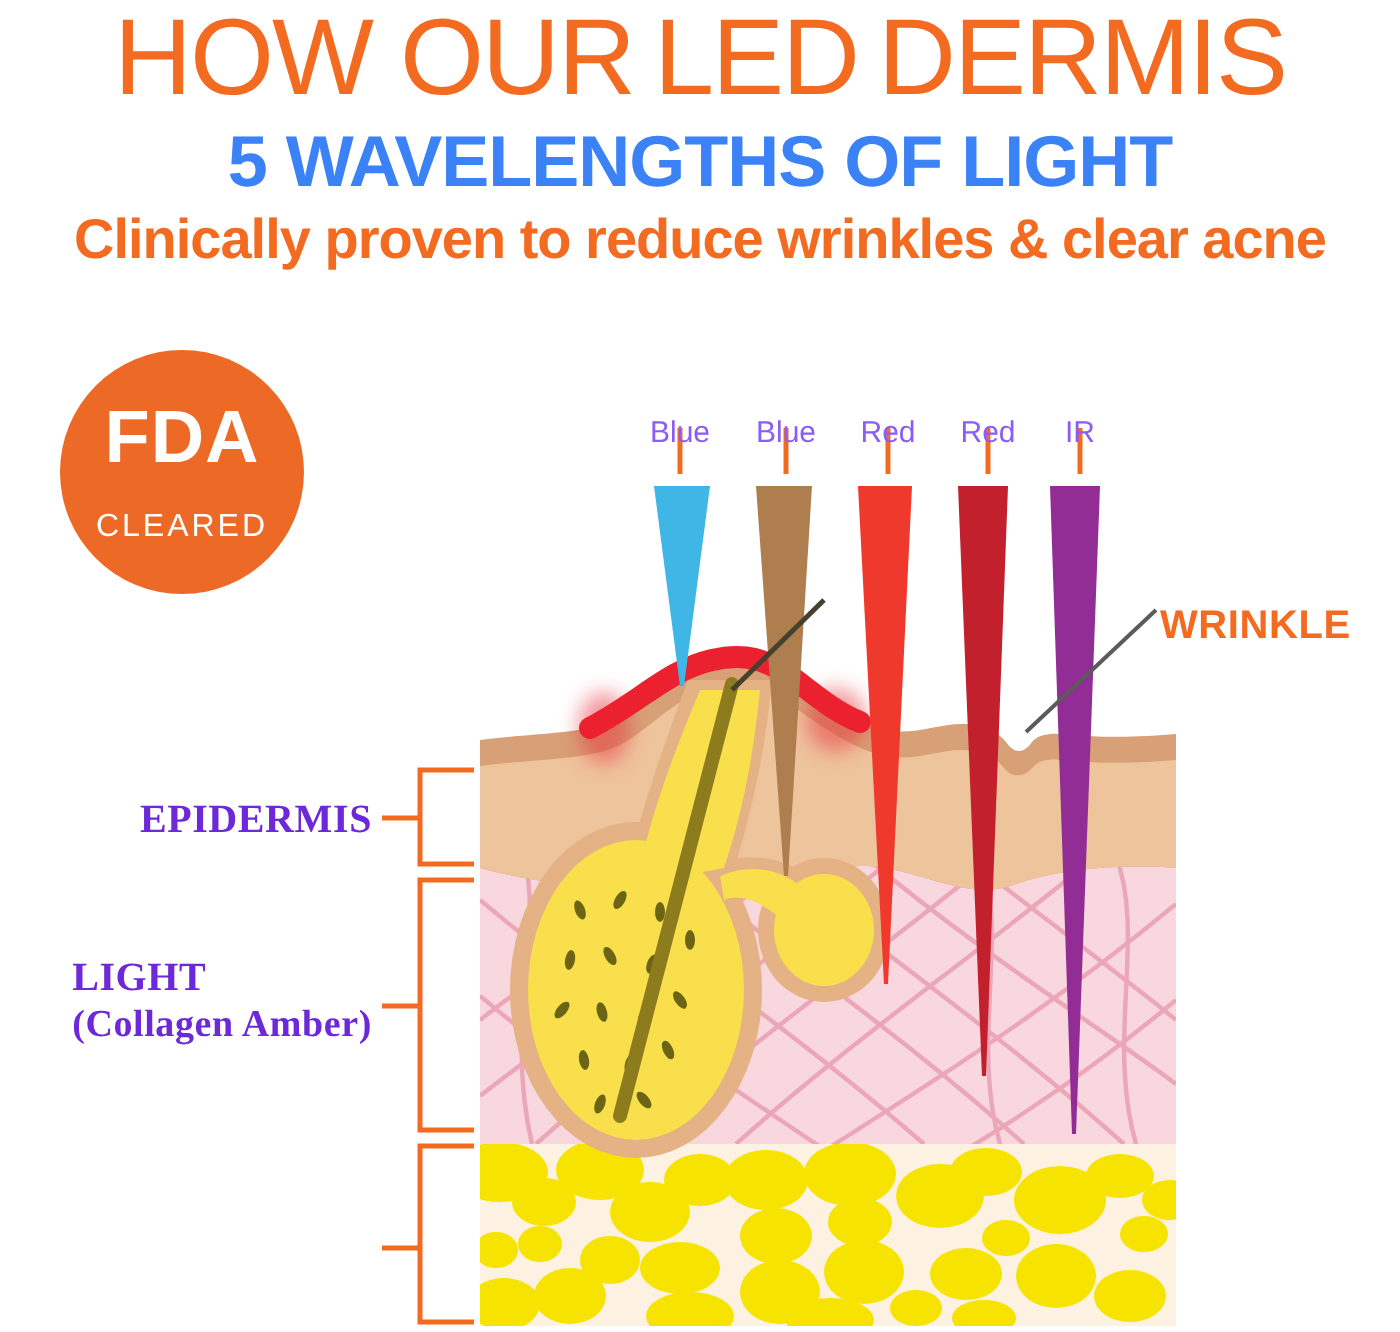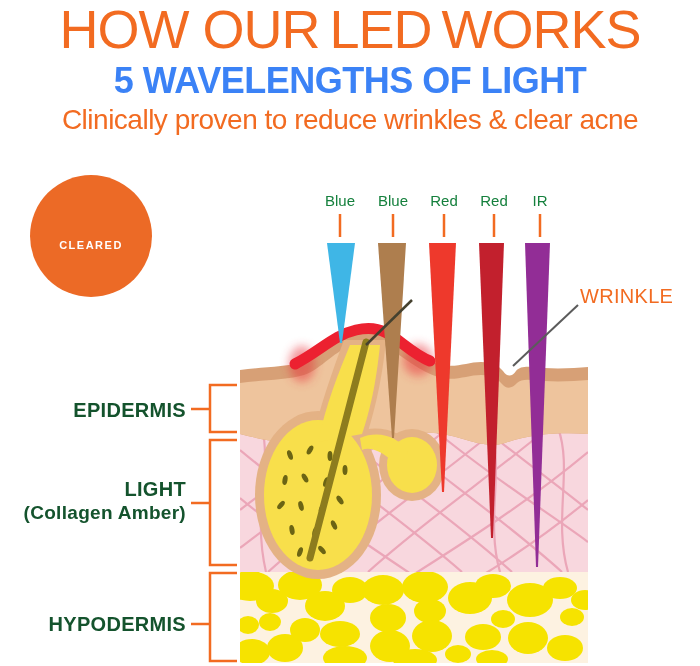--- a/index.html
+++ b/index.html
@@ -6,53 +6,54 @@
   html,body { background:#fff; }
   body { font-family:"Liberation Sans", sans-serif; }
   .stage { position:relative; width:700px; height:666px; background:#fff; overflow:hidden; }
 
   .title { position:absolute; top:-2px; left:0; width:700px; text-align:center;
            color:#f26b21; font-size:54px; font-weight:400; letter-spacing:-1px; white-space:nowrap; }
   .title .bold { font-weight:400; margin:0 10px; }
   .subtitle { position:absolute; top:60px; left:0; width:700px; text-align:center;
               color:#3b82f6; font-size:36px; font-weight:800; letter-spacing:-0.5px; }
   .tagline { position:absolute; top:104px; left:0; width:700px; text-align:center;
-             color:#f26b21; font-size:28px; font-weight:400; letter-spacing:-0.5px; }
+             color:#f26b21; font-size:28px; font-weight:700; letter-spacing:-0.5px; }
 
   .fda-badge { position:absolute; left:30px; top:175px; width:122px; height:122px;
                background:#ec6a26; border-radius:50%; display:flex; flex-direction:column;
                align-items:center; justify-content:center; color:#fff; }
   .fda-badge .l1 { font-size:37px; font-weight:800; letter-spacing:0.5px; line-height:1; }
-  .fda-badge .l2 { font-size:11px; font-weight:700; letter-spacing:1.5px; margin-top:18px; }
-
-  .beam-label { position:absolute; top:192px; transform:translateX(-50%);
-                color:#15803d; font-size:15px; font-weight:400; white-space:nowrap; }
-
-  .wrinkle-label { position:absolute; left:580px; top:285px; color:#f26b21;
-                   font-size:20px; font-weight:400; letter-spacing:0.3px; }
-
-  .layer-label { position:absolute; right:514px; text-align:right; color:#14532d;
-                 font-weight:800; font-size:20px; letter-spacing:0.3px; white-space:nowrap; }
+  .fda-badge .l2 { font-size:16px; font-weight:400; letter-spacing:1.5px; margin-top:18px; }
+
+  .beam-label { position:absolute; top:208px; transform:translateX(-50%);
+                color:#8b5cf6; font-size:15px; font-weight:400; white-space:nowrap; }
+
+  .wrinkle-label { position:absolute; left:580px; top:302px; color:#f26b21;
+                   font-size:20px; font-weight:700; letter-spacing:0.3px; }
+
+  .layer-label { position:absolute; right:514px; color:#6d28d9;
+                 font-weight:800; font-size:20px; letter-spacing:0.3px; white-space:nowrap;font-family:Liberation Serif, serif; }
   .layer-label .sub { font-size:19px; font-weight:800; display:block; margin-top:1px; }
   .lbl-epidermis { top:399px; }
   .lbl-dermis { top:478px; }
   .lbl-hypodermis { top:613px; }
 
   svg { position:absolute; left:0; top:0; }
 </style>
 </head>
 <body>
 
 <div class="stage">
 
-  <div class="title"><span>HOW OUR</span><span class="bold">LED</span><span>WORKS</span></div>
+  <div class="title"><span>HOW OUR</span><span class="bold">LED</span><span>DERMIS</span></div>
   <div class="subtitle">5 WAVELENGTHS OF LIGHT</div>
   <div class="tagline">Clinically proven to reduce wrinkles &amp; clear acne</div>
 
   <div class="fda-badge">
+    <div class="l1">FDA</div>
     <div class="l2">CLEARED</div>
   </div>
 
   <svg width="700" height="666" viewBox="0 0 700 666">
     <defs>
       <clipPath id="dermisClip">
           <rect x="240" y="420" width="348" height="152"></rect>
         </clipPath>
       <clipPath id="hypoClip">
           <rect x="240" y="572" width="348" height="91"></rect>
@@ -200,15 +201,14 @@
   <div class="beam-label" style="left:494px">Red</div>
   <div class="beam-label" style="left:540px">IR</div>
 
   <div class="wrinkle-label">WRINKLE</div>
 
   <div class="layer-label lbl-epidermis">EPIDERMIS</div>
   <div class="layer-label lbl-dermis">
     <span>LIGHT</span>
     <span class="sub">(Collagen Amber)</span>
   </div>
-  <div class="layer-label lbl-hypodermis">HYPODERMIS</div>
 
 </div>
 
 </body></html>

